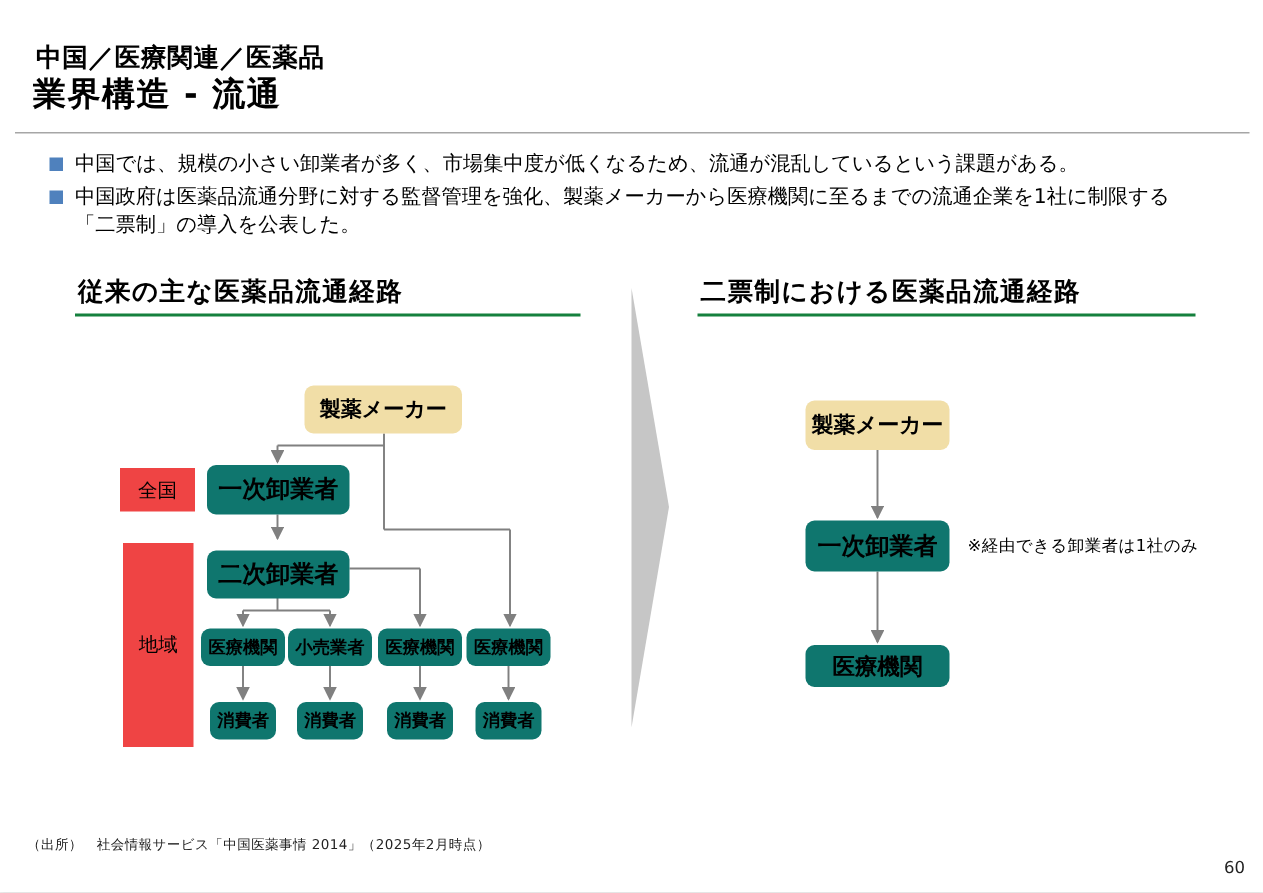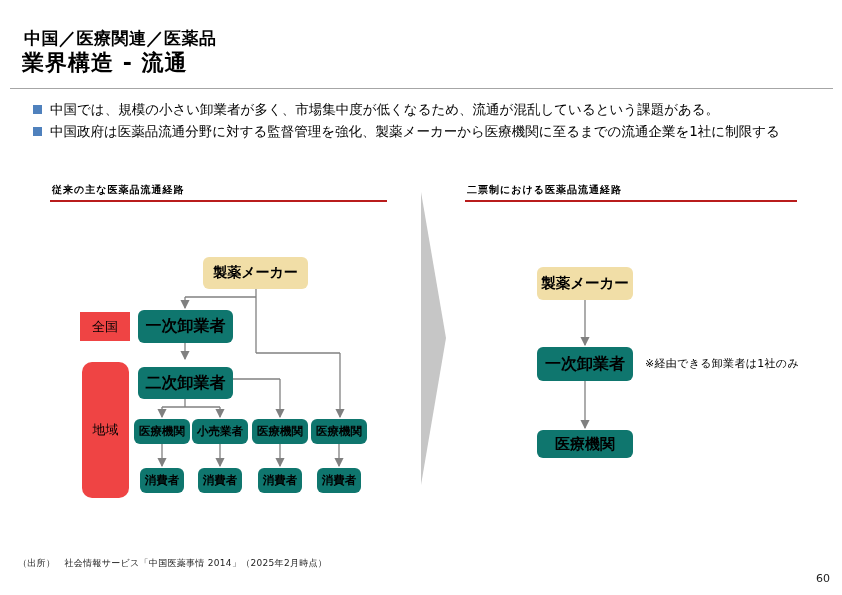--- a/index.html
+++ b/index.html
@@ -12,21 +12,21 @@
   
   .category{left:24px;top:27px;font-size:17px;font-weight:bold;letter-spacing:.5px;}
   .page-title{left:22px;top:48px;font-size:22px;font-weight:bold;letter-spacing:1px;}
   .divider{left:10px;top:88px;width:823px;height:0;border-top:1px solid #a6a6a6;}
   
   .bullet-row{left:14px;font-size:13.5px;line-height:19px;display:flex;align-items:flex-start;width:812px;padding-left:19px;}
   .bullet-sq{flex:0 0 9px;width:9px;height:9px;background:#4f81bd;margin:5px 8px 0 0;}
   .bullet-cont{display:block;}
   .bullet-cont span{display:block;}
   
-  .sec-heading{font-size:10px;font-weight:bold;border-bottom:2px solid #b91c1c;padding:0 0 3px 2px;letter-spacing:1px;}
+  .sec-heading{font-size:17px;font-weight:bold;border-bottom:2px solid #15803d;padding:0 0 3px 2px;letter-spacing:1px;}
   .sec-left{left:50px;top:183px;width:335px;}
   .sec-right{left:465px;top:183px;width:330px;}
   
   .node{position:absolute;display:flex;align-items:center;justify-content:center;
         border-radius:6px;font-weight:bold;text-align:center;}
   .tan{background:#f1dea7;}
   .blue{background:#0f766e;}
   .graybox{position:absolute;display:flex;align-items:center;justify-content:center;
         background:#ef4444;font-weight:normal;font-size:13px;}
   .svg-layer{position:absolute;left:0;top:0;width:842px;height:595px;pointer-events:none;}
@@ -47,20 +47,21 @@
   <div class="abs bullet-row" style="top:100px;">
     <span class="bullet-sq"></span>
     <span class="bullet-cont">
       <span>中国では、規模の小さい卸業者が多く、市場集中度が低くなるため、流通が混乱しているという課題がある。</span>
     </span>
   </div>
   <div class="abs bullet-row" style="top:122px;">
     <span class="bullet-sq"></span>
     <span class="bullet-cont">
       <span>中国政府は医薬品流通分野に対する監督管理を強化、製薬メーカーから医療機関に至るまでの流通企業を1社に制限する</span>
+      <span>「二票制」の導入を公表した。</span>
     </span>
   </div>
 
   <div class="abs sec-heading sec-left">従来の主な医薬品流通経路</div>
   <div class="abs sec-heading sec-right">二票制における医薬品流通経路</div>
 
   <svg class="svg-layer" viewBox="0 0 842 595">
     <defs>
       <marker id="arw" viewBox="0 0 8 8" refX="7" refY="4" markerWidth="7" markerHeight="7" orient="auto">
         <path d="M0,0 L8,4 L0,8 Z" fill="#808080"></path>
@@ -93,21 +94,21 @@
       <line x1="339" y1="444" x2="339" y2="466" marker-end="url(#arw)"></line>
 
       <line x1="585" y1="300" x2="585" y2="345" marker-end="url(#arw)"></line>
       <line x1="585" y1="381" x2="585" y2="428" marker-end="url(#arw)"></line>
     </g>
   </svg>
 
   <div class="node tan" style="left:203px;top:257px;width:105px;height:32px;font-size:14px;">製薬メーカー</div>
   <div class="graybox" style="left:80px;top:312px;width:50px;height:29px;">全国</div>
   <div class="node blue" style="left:138px;top:310px;width:95px;height:33px;font-size:16px;">一次卸業者</div>
-  <div class="graybox" style="left:82px;top:362px;width:47px;height:136px;border-radius:10px;">地域</div>
+  <div class="graybox" style="left:82px;top:362px;width:47px;height:136px;">地域</div>
   <div class="node blue" style="left:138px;top:367px;width:95px;height:32px;font-size:16px;">二次卸業者</div>
 
   <div class="node blue" style="left:134px;top:419px;width:56px;height:25px;font-size:11.5px;">医療機関</div>
   <div class="node blue" style="left:192px;top:419px;width:56px;height:25px;font-size:11.5px;">小売業者</div>
   <div class="node blue" style="left:252px;top:419px;width:56px;height:25px;font-size:11.5px;">医療機関</div>
   <div class="node blue" style="left:311px;top:419px;width:56px;height:25px;font-size:11.5px;">医療機関</div>
 
   <div class="node blue" style="left:140px;top:468px;width:44px;height:25px;font-size:11.5px;">消費者</div>
   <div class="node blue" style="left:198px;top:468px;width:44px;height:25px;font-size:11.5px;">消費者</div>
   <div class="node blue" style="left:258px;top:468px;width:44px;height:25px;font-size:11.5px;">消費者</div>

